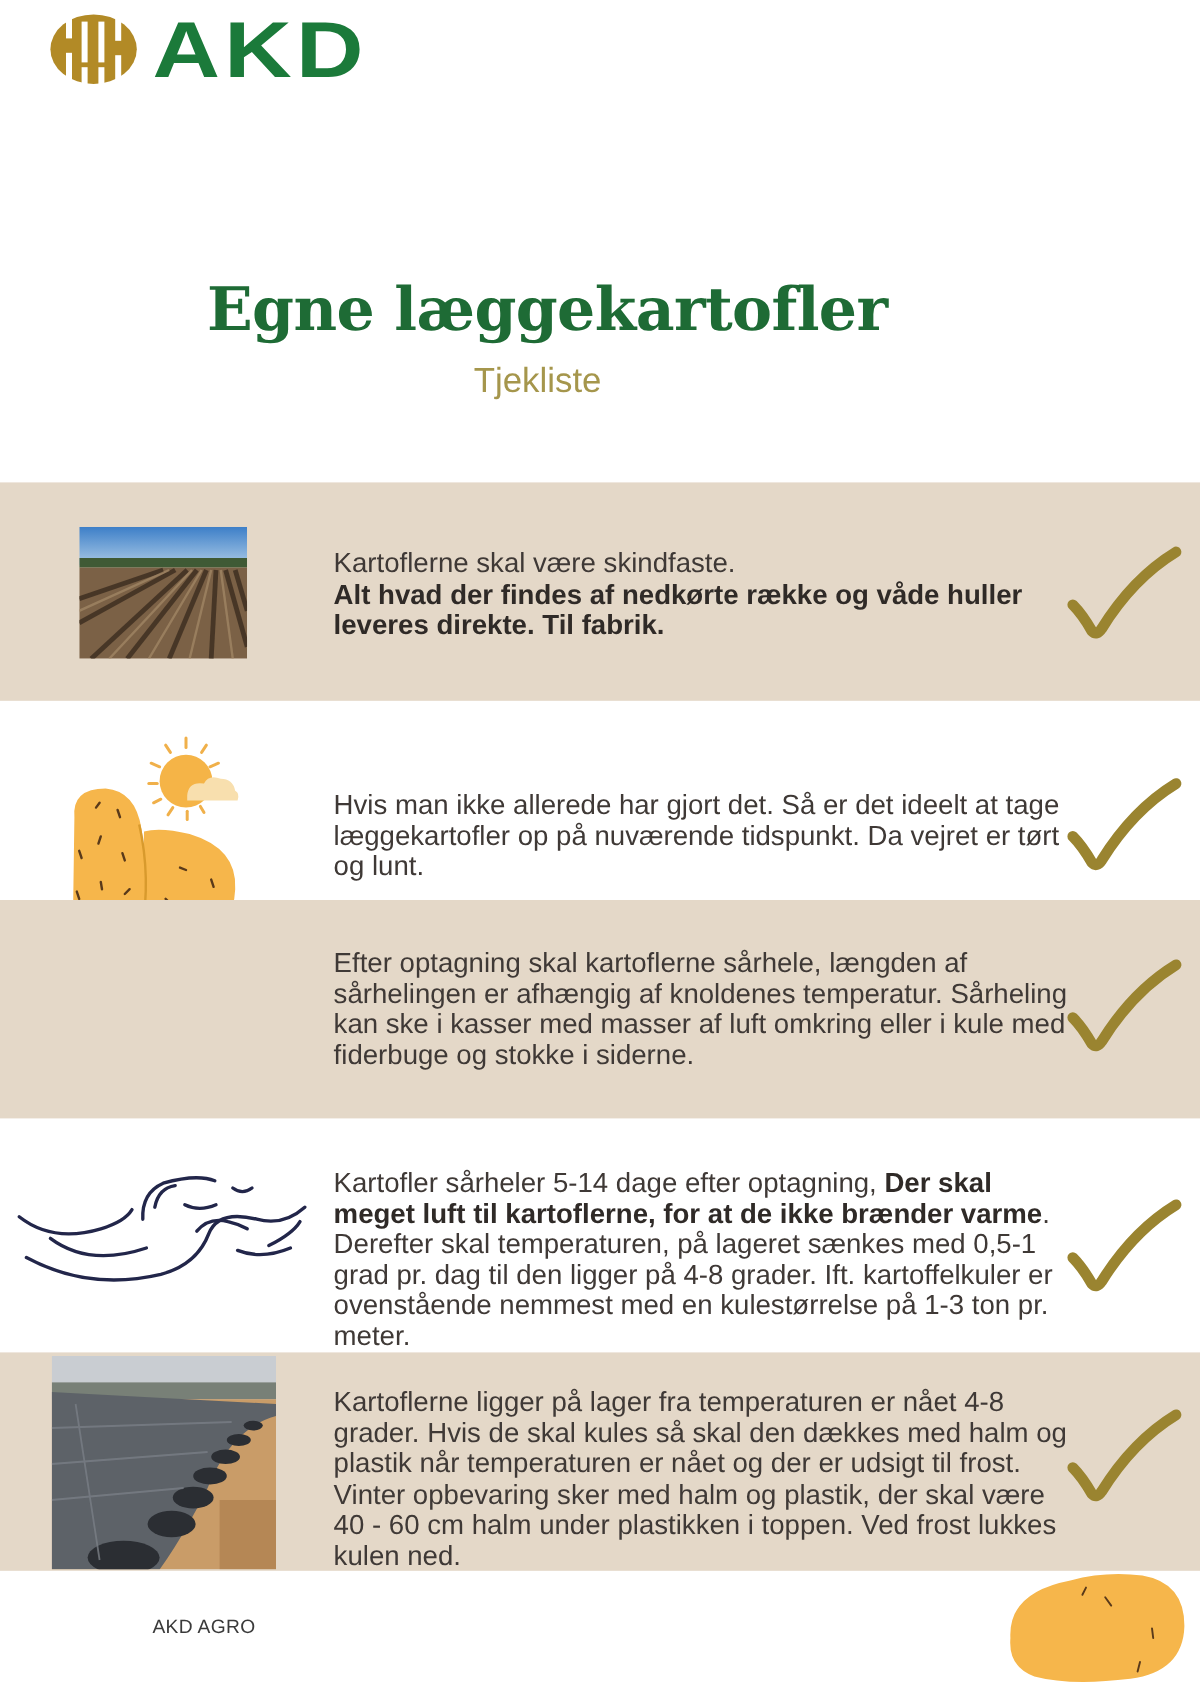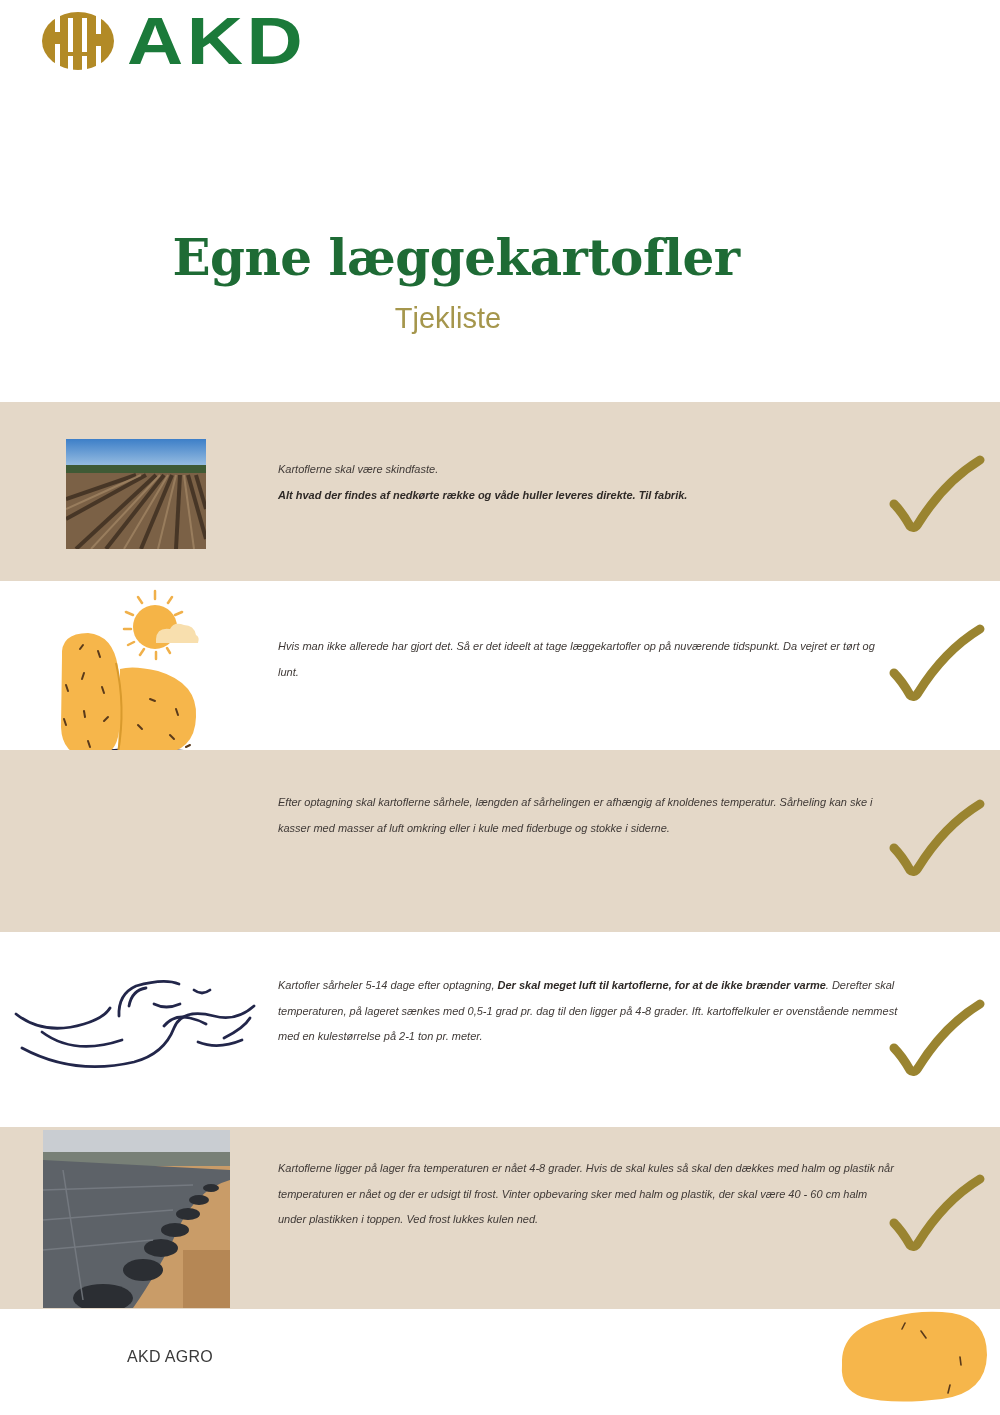--- a/index.html
+++ b/index.html
@@ -9,21 +9,21 @@
   .logo { position: absolute; left: 0; top: 8px; height: 66px; display: flex; align-items: center; padding-left: 45px; }
   .logo-mark { width: 74px; height: 62px; margin-left: -4px; }
   .logo-text { font-family: "Liberation Sans", sans-serif; font-weight: 700; font-size: 66px; color: #1b7a3a; letter-spacing: 3px; margin-left: 12px; line-height: 1; transform: scaleX(1.18); transform-origin: left center; }
 
   .title { position: absolute; top: 228px; left: 0; width: 912px; text-align: center; font-family: "DejaVu Serif", serif; font-weight: 700; font-size: 50px; color: #1e6b35; letter-spacing: -0.5px; }
   .subtitle { position: absolute; top: 302px; left: 0; width: 896px; text-align: center; font-size: 29px; color: #a5964c; }
 
   .band { position: absolute; left: 0; width: 1000px; height: 182px; }
   .band.tan { background: #e4d8c8; }
   .band.white { background: #ffffff; }
-  .band-text { position: absolute; left: 278px; width: 620px; font-size: 11px; line-height: 25.5px; color: #3f3936; font-style: italic; }
+  .band-text { position: absolute; left: 278px; width: 620px; font-size: 23px; line-height: 25.5px; color: #3f3936; }
   .band-text b { font-weight: 700; color: #2f2a27; }
   .check { position: absolute; left: 884px; width: 104px; height: 86px; }
 
   .photo { position: absolute; overflow: hidden; }
   .footer-label { position: absolute; left: 101px; top: 1348px; font-size: 16px; color: #3a3a3a; letter-spacing: 0.3px; margin-left: 26px; }
   .footer-potato { position: absolute; left: 832px; top: 1305px; width: 160px; height: 100px; }
 </style>
 </head>
 <body>
 
@@ -78,21 +78,21 @@
   </div>
   <div class="band-text" style="top:55px;">
     <div>Kartoflerne skal være skindfaste.</div>
     <div><b>Alt hvad der findes af nedkørte række og våde huller leveres direkte. Til fabrik.</b></div>
   </div>
   <svg class="check" style="top:50px;" viewBox="0 0 104 86">
     <path d="M10 52 Q18 60 26 74 Q30 78 34 72 Q60 30 96 8" stroke="#9a8430" stroke-width="9" fill="none" stroke-linecap="round" stroke-linejoin="round"></path>
   </svg>
 </section>
 
-<section class="band white" style="top:581px;">
+<section class="band white" style="top:605px;">
   <svg style="position:absolute; left:58px; top:6px; width:145px; height:176px;" viewBox="0 0 145 176">
     <g stroke="#f0b04a" stroke-width="2.5" stroke-linecap="round">
       <line x1="97" y1="4" x2="97" y2="12"></line>
         <line x1="80" y1="10" x2="84" y2="16"></line>
         <line x1="114" y1="10" x2="110" y2="16"></line>
       <line x1="68" y1="25" x2="75" y2="28"></line>
         <line x1="124" y1="25" x2="117" y2="28"></line>
         <line x1="66" y1="42" x2="73" y2="42"></line>
       <line x1="70" y1="58" x2="76" y2="55"></line>
         <line x1="82" y1="68" x2="86" y2="62"></line>
@@ -144,21 +144,21 @@
       <path d="M105 50 Q104 28 122 20 Q150 12 165 18"></path>
       <path d="M115 40 Q118 24 132 22"></path>
       <path d="M140 38 Q152 44 166 38"></path>
       <path d="M180 24 Q188 30 196 24"></path>
       <path d="M150 60 Q160 48 176 52 Q185 54 192 58"></path>
       <path d="M184 76 Q204 84 228 74"></path>
       <path d="M210 72 Q230 62 236 52"></path>
     </g>
   </svg>
   <div class="band-text" style="top:27px;">
-    <span>Kartofler sårheler 5-14 dage efter optagning, </span><b>Der skal meget luft til kartoflerne, for at de ikke brænder varme</b><span>. Derefter skal temperaturen, på lageret sænkes med 0,5-1 grad pr. dag til den ligger på 4-8 grader. Ift. kartoffelkuler er ovenstående nemmest med en kulestørrelse på 2-1 ton pr. meter.</span>
+    <span>Kartofler sårheler 5-14 dage efter optagning, </span><b>Der skal meget luft til kartoflerne, for at de ikke brænder varme</b><span>. Derefter skal temperaturen, på lageret sænkes med 0,5-1 grad pr. dag til den ligger på 4-8 grader. Ift. kartoffelkuler er ovenstående nemmest med en kulestørrelse på 1-3 ton pr. meter.</span>
   </div>
   <svg class="check" style="top:50px;" viewBox="0 0 104 86">
     <path d="M10 52 Q18 60 26 74 Q30 78 34 72 Q60 30 96 8" stroke="#9a8430" stroke-width="9" fill="none" stroke-linecap="round" stroke-linejoin="round"></path>
   </svg>
 </section>
 
 <section class="band tan" style="top:1127px;">
   <div class="photo" style="left:43px; top:3px; width:187px; height:178px;">
     <svg width="187" height="178" viewBox="0 0 187 178">
       <rect width="187" height="40" fill="#c9cdd2"></rect>

